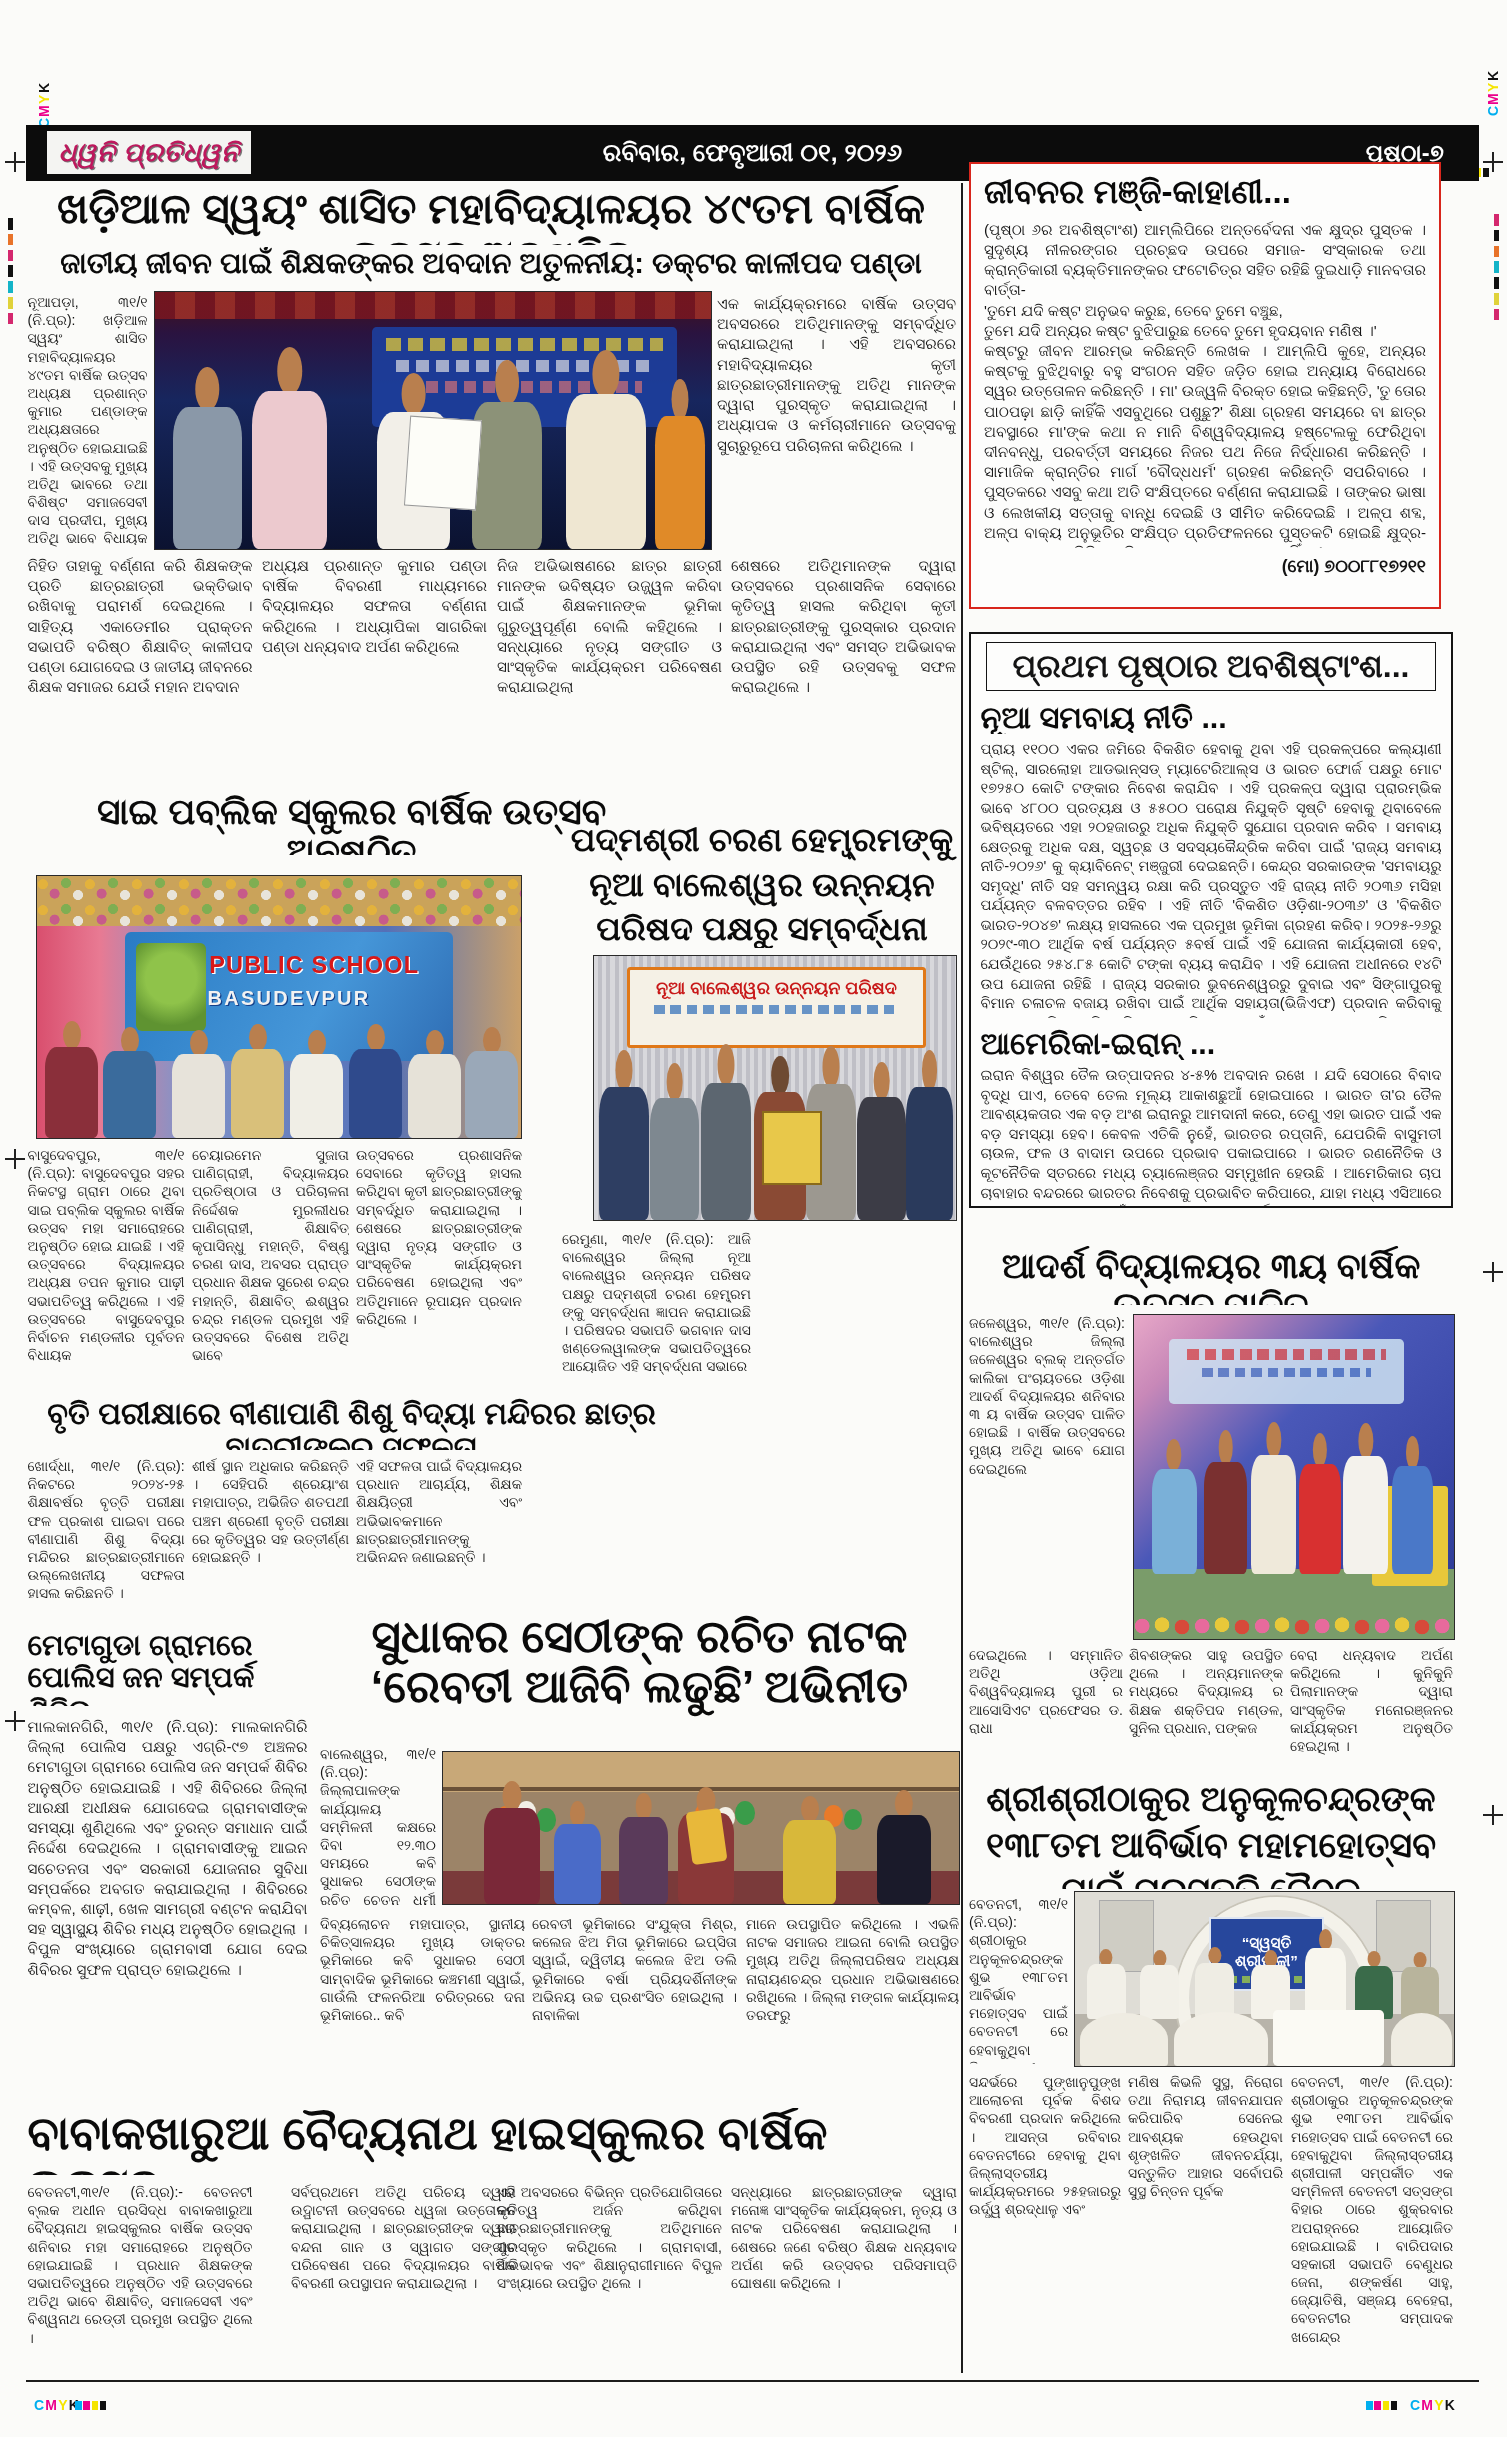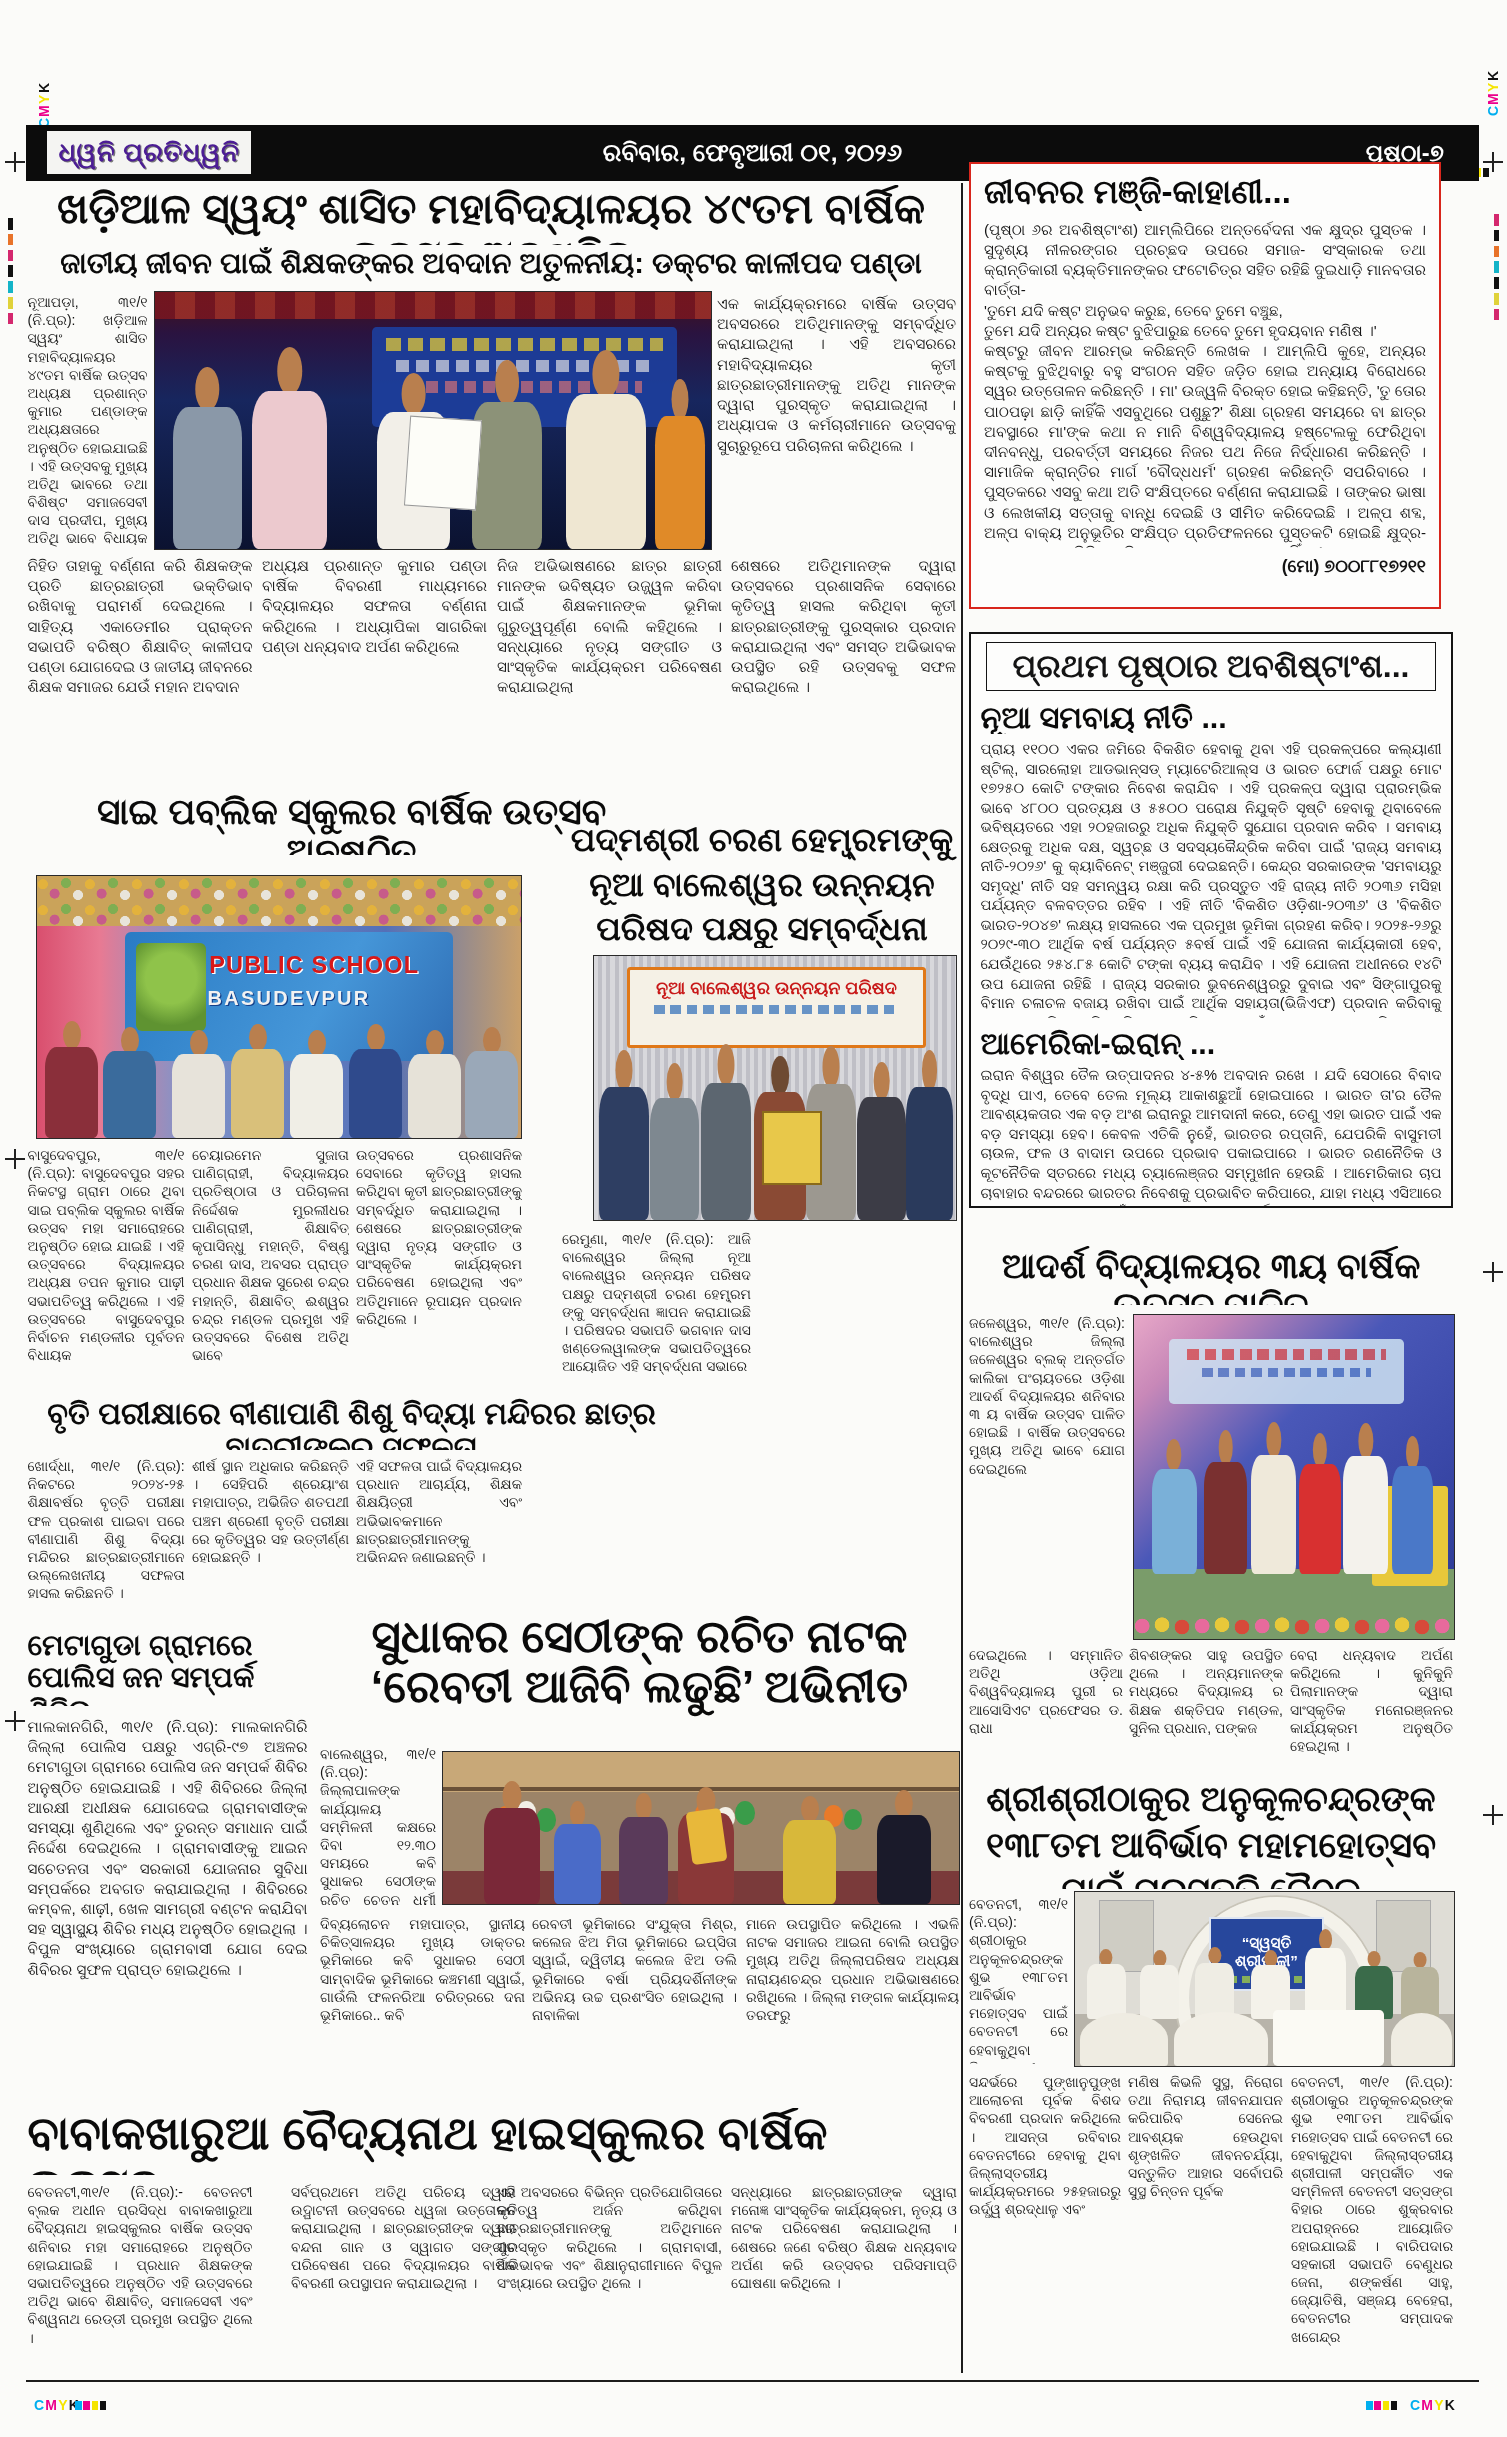--- a/index.html
+++ b/index.html
@@ -12,21 +12,21 @@
   
   .abs{position:absolute;}
   .bt{font-size:15.2px;line-height:1.33;text-align:justify;overflow:hidden;color:#161616;}
   .bt-sm{font-size:14px;line-height:1.3;}
   .hl{font-weight:bold;color:#0a0a0a;text-align:center;overflow:hidden;line-height:1.12;}
   .prewrap{white-space:pre-line;}
   
   .topbar{position:absolute;left:26px;top:125px;width:1453px;height:56px;background:#0c0c0c;}
   .mast{position:absolute;left:21px;top:5.9px;width:204px;height:43px;background:#f4f4f2;
         display:flex;align-items:center;justify-content:center;font-weight:bold;font-size:26px;
-        color:#4c1d95;text-shadow:1.2px 1.2px 0 #777;letter-spacing:0.6px;overflow:hidden;}
+        color:#be185d;text-shadow:1.2px 1.2px 0 #777;letter-spacing:0.6px;overflow:hidden;font-style:italic;}
   .dateline{position:absolute;left:0;top:0;width:100%;height:56px;display:flex;align-items:center;
         justify-content:center;color:#fff;font-weight:bold;font-size:24.6px;}
   .pageno{position:absolute;right:35px;top:0;height:56px;display:flex;align-items:center;
         color:#fff;font-weight:bold;font-size:23.5px;}
   
   .vrule{position:absolute;background:#1c1c1c;}
   .hrule{position:absolute;background:#1c1c1c;}
   .redbox{position:absolute;border:2.3px solid #d8261c;background:#fdfdfc;overflow:hidden;}
   .blackbox{position:absolute;border:2.3px solid #141414;background:#fdfdfc;overflow:hidden;}
   .innerbox{border:1.8px solid #141414;margin:4.7px 5.9px 9.4px;padding:4.7px 3.5px;text-align:center;

